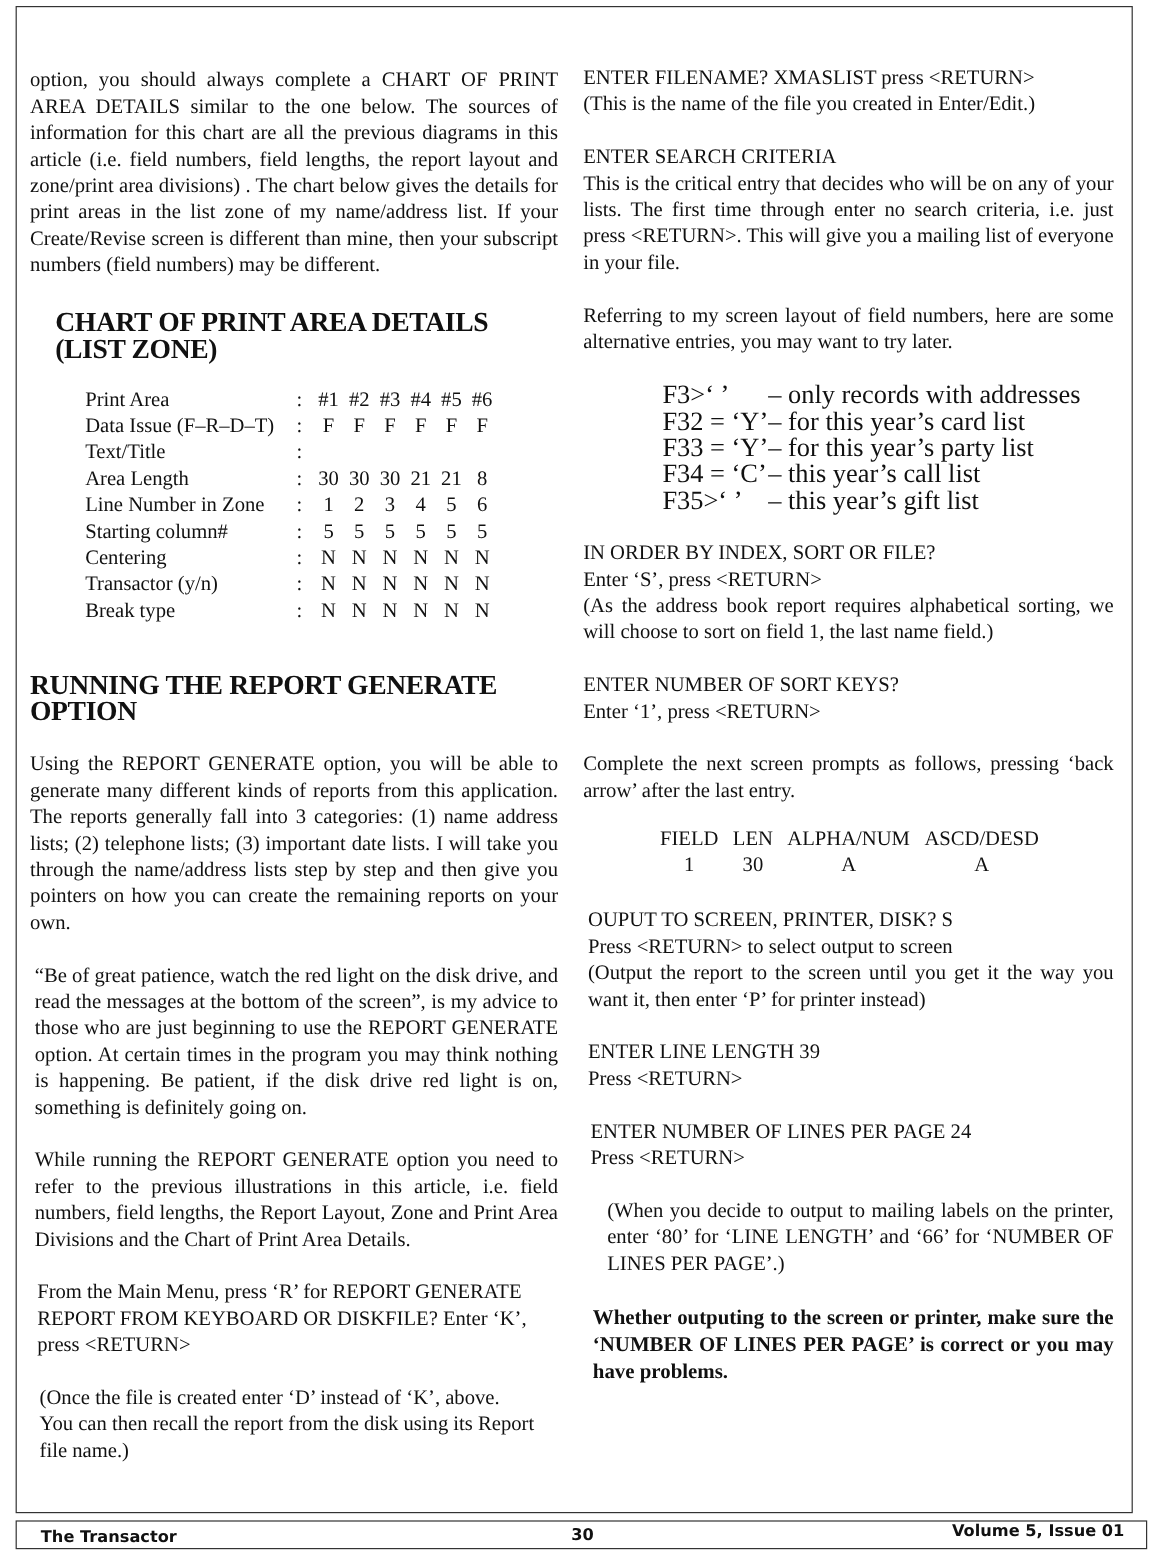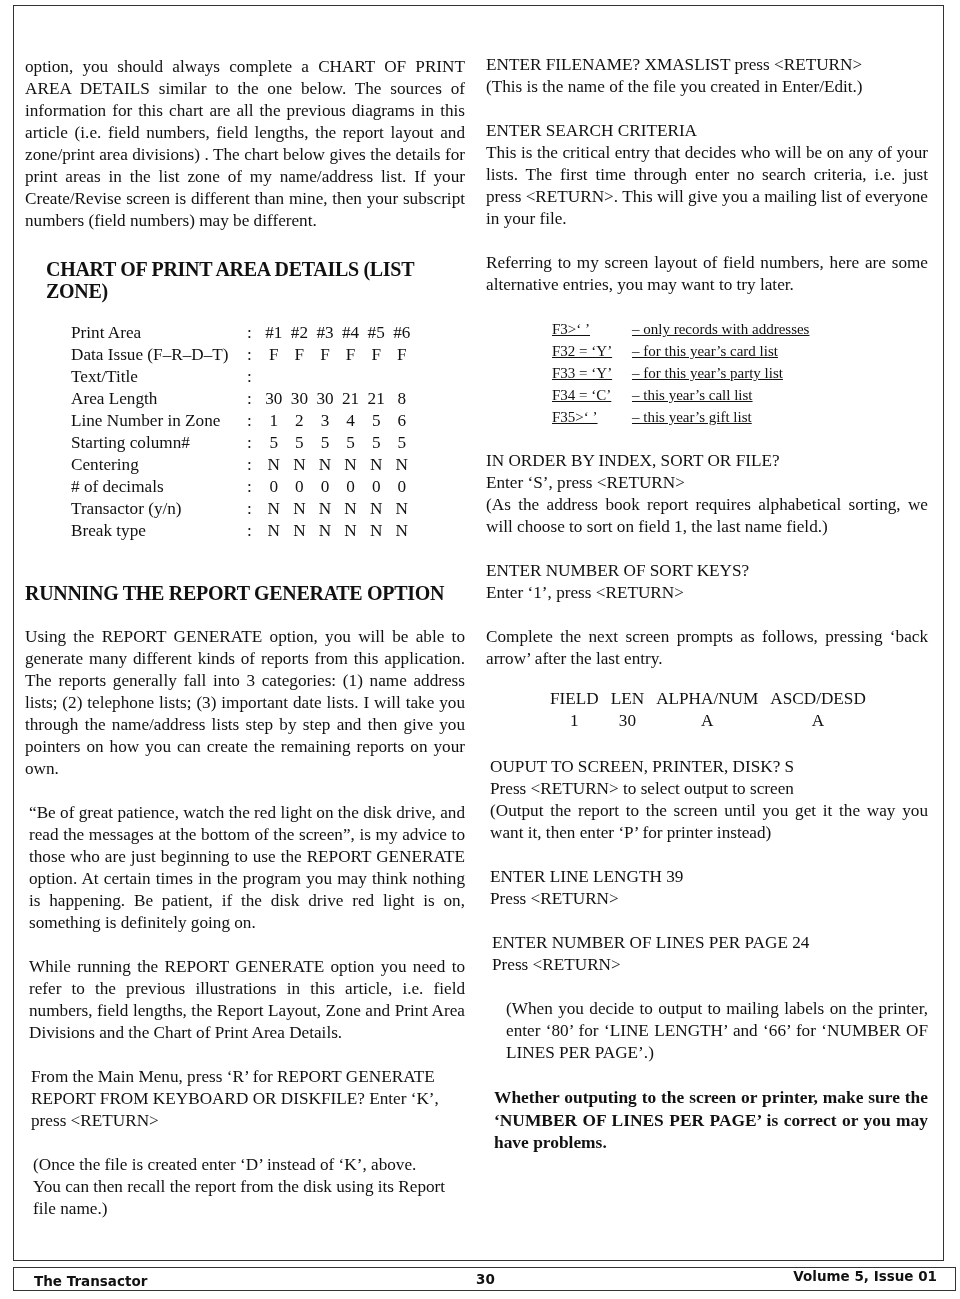--- a/index.html
+++ b/index.html
@@ -12,28 +12,28 @@
     .frame {
       position: absolute; left: 13px; top: 5px; width: 931px; height: 1256px;
       border: 1.5px solid #333; box-sizing: border-box;
     }
     .col { position: absolute; top: 56px; font-size: 17.2px; line-height: 22px; }
     .col-left { left: 25px; width: 440px; }
     .col-right { left: 486px; width: 442px; }
     p { margin: 0; }
     .just { text-align: justify; }
     .h-bold {
-      font-weight: bold; font-size: 20px; letter-spacing: -0.3px;
+      font-weight: bold; font-size: 23px; letter-spacing: -0.3px;
     }
     .chart-table { border-collapse: collapse; margin-left: 46px; font-size: 17.2px; }
     .chart-table td { padding: 0; height: 22px; line-height: 22px; }
     .chart-table td.lbl { width: 176px; white-space: nowrap; }
     .chart-table td.colon { width: 14px; text-align: left; }
     .chart-table td.v { width: 25.6px; text-align: center; }
-    .crit-table { border-collapse: collapse; margin-left: 66px; font-size: 15px; text-decoration: underline; }
+    .crit-table { border-collapse: collapse; margin-left: 66px; font-size: 22px; }
     .crit-table td { padding: 0; height: 22px; line-height: 22px; }
     .crit-table td.expr { width: 80px; white-space: nowrap; }
     .sort-table { border-collapse: collapse; margin-left: 58px; font-size: 17.2px; }
     .sort-table td { padding: 0 6px; height: 22px; line-height: 22px; text-align: center; white-space: nowrap; }
     .bold-warning { font-weight: bold; font-size: 17.4px; line-height: 22.5px; text-align: justify; }
     .footer {
       position: absolute; left: 13px; top: 1267px; width: 943px; height: 24px;
       border: 1.5px solid #333; box-sizing: border-box;
       font-family: "DejaVu Sans", sans-serif; font-weight: bold; font-size: 13.5px;
     }
@@ -117,30 +117,20 @@
         </tr>
         <tr>
           <td class="lbl">Centering</td>
           <td class="colon">:</td>
           <td class="v">N</td>
           <td class="v">N</td>
           <td class="v">N</td>
           <td class="v">N</td>
           <td class="v">N</td>
           <td class="v">N</td>
-        </tr>
-        <tr>
-          <td class="lbl"># of decimals</td>
-          <td class="colon">:</td>
-          <td class="v">0</td>
-          <td class="v">0</td>
-          <td class="v">0</td>
-          <td class="v">0</td>
-          <td class="v">0</td>
-          <td class="v">0</td>
         </tr>
         <tr>
           <td class="lbl">Transactor (y/n)</td>
           <td class="colon">:</td>
           <td class="v">N</td>
           <td class="v">N</td>
           <td class="v">N</td>
           <td class="v">N</td>
           <td class="v">N</td>
           <td class="v">N</td>

